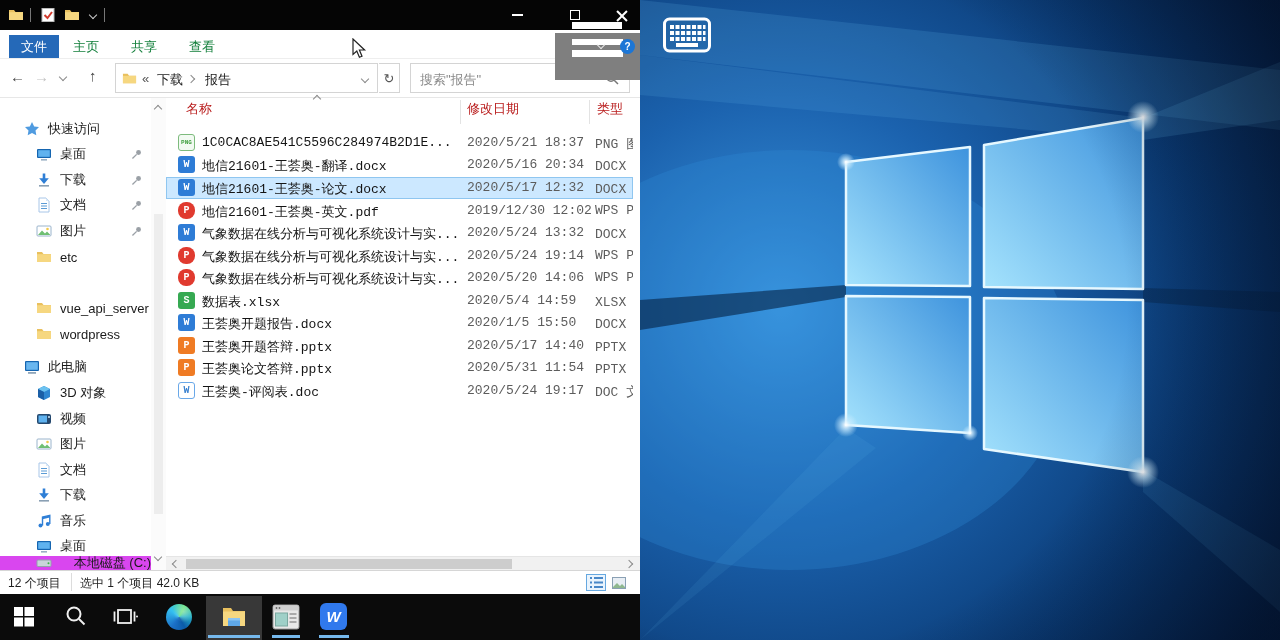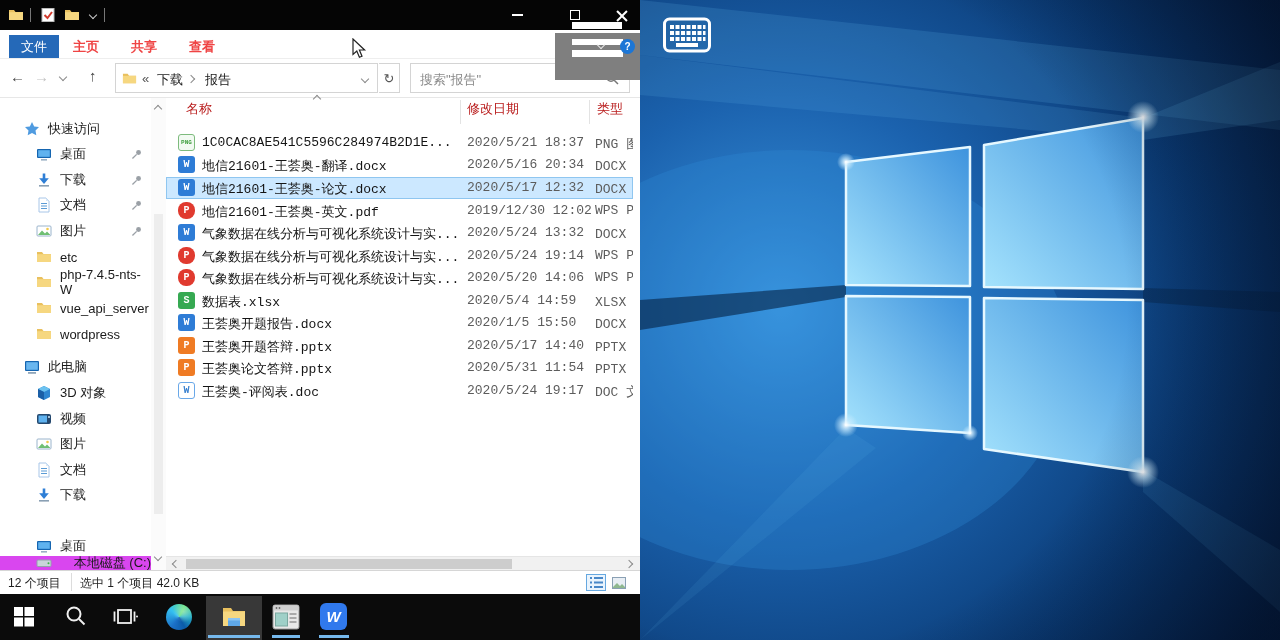--- a/index.html
+++ b/index.html
@@ -17,22 +17,22 @@
   .ctl-min { width:11px; height:2px; background:#fff; }
   .ctl-max { width:10px; height:10px; border:1.5px solid #fff; }
   .ctl-close { position:relative; width:12px; height:12px; }
   .ctl-close i { position:absolute; left:5px; top:0; width:2px; height:14px; background:#fff; }
   .ctl-close i:first-child { transform:rotate(45deg); }
   .ctl-close i:last-child  { transform:rotate(-45deg); }
 
   .ribbonrow { position:absolute; left:0; top:30px; width:640px; height:29px; background:#fff; border-bottom:1px solid #eeeeee; }
   .filetab { position:absolute; left:9px; top:5px; width:50px; height:23px; background:#2569b8; color:#fff;
              font-size:13px; display:flex; align-items:center; justify-content:center; }
-  .rtab { position:absolute; top:5px; width:46px; height:23px; color:#ef4444; font-size:13px;
-          display:flex; align-items:center; justify-content:center;font-weight:bold; }
+  .rtab { position:absolute; top:5px; width:46px; height:23px; color:#15803d; font-size:13px;
+          display:flex; align-items:center; justify-content:center; }
 
   .addrrow { position:absolute; left:0; top:59px; width:640px; height:39px; background:#fff; border-bottom:1px solid #e7e7e7; }
   .navico { position:absolute; font-size:15px; color:#474747; }
   .chev { display:inline-block; width:6px; height:6px; border:solid #8a8a8a; border-width:0 1.6px 1.6px 0; }
   .chev-down  { transform:rotate(45deg); }
   .chev-right { transform:rotate(-45deg); }
   .chev-up    { transform:rotate(-135deg); }
   .chev-left  { transform:rotate(135deg); }
   .crumbbox { position:absolute; left:115px; top:4px; width:263px; height:30px; border:1px solid #d4d4d4; background:#fff; }
   .crumbbox .txt { position:absolute; top:7px; font-size:13px; color:#1a1a1a; }
@@ -298,36 +298,30 @@
           <svg class="pin">
             <use href="#i-pin"></use>
           </svg>
         </div>
       <div class="sbi lvl1" style="top:147px">
           <svg class="sbic">
             <use href="#i-folder"></use>
           </svg>
           <span class="sbl">etc</span>
         </div>
-      <div class="sbi lvl1" style="top:172px">
+      <div class="sbi lvl1" style="top:198px">
           <svg class="sbic">
             <use href="#i-folder"></use>
           </svg>
-          <span class="sbl">php-7.4.5-nts-W</span>
-        </div>
-      <div class="sbi lvl1" style="top:198px">
+          <span class="sbl">vue_api_server</span>
+        </div>
+      <div class="sbi lvl1" style="top:224px">
           <svg class="sbic">
             <use href="#i-folder"></use>
           </svg>
-          <span class="sbl">vue_api_server</span>
-        </div>
-      <div class="sbi lvl1" style="top:224px">
-          <svg class="sbic">
-            <use href="#i-folder"></use>
-          </svg>
           <span class="sbl">wordpress</span>
         </div>
       <div class="sbi lvl0" style="top:257px">
           <svg class="sbic">
             <use href="#i-pc"></use>
           </svg>
           <span class="sbl">此电脑</span>
         </div>
       <div class="sbi lvl1" style="top:283px">
           <svg class="sbic">
@@ -351,20 +345,26 @@
           <svg class="sbic">
             <use href="#i-doc"></use>
           </svg>
           <span class="sbl">文档</span>
         </div>
       <div class="sbi lvl1" style="top:385px">
           <svg class="sbic">
             <use href="#i-download"></use>
           </svg>
           <span class="sbl">下载</span>
+        </div>
+      <div class="sbi lvl1" style="top:411px">
+          <svg class="sbic">
+            <use href="#i-music"></use>
+          </svg>
+          <span class="sbl">音乐</span>
         </div>
       <div class="sbi lvl1" style="top:436px">
           <svg class="sbic">
             <use href="#i-desktop"></use>
           </svg>
           <span class="sbl">桌面</span>
         </div>
       <div class="sbi lvl1 part" style="top:458px">
           <svg class="sbic">
             <use href="#i-disk"></use>

